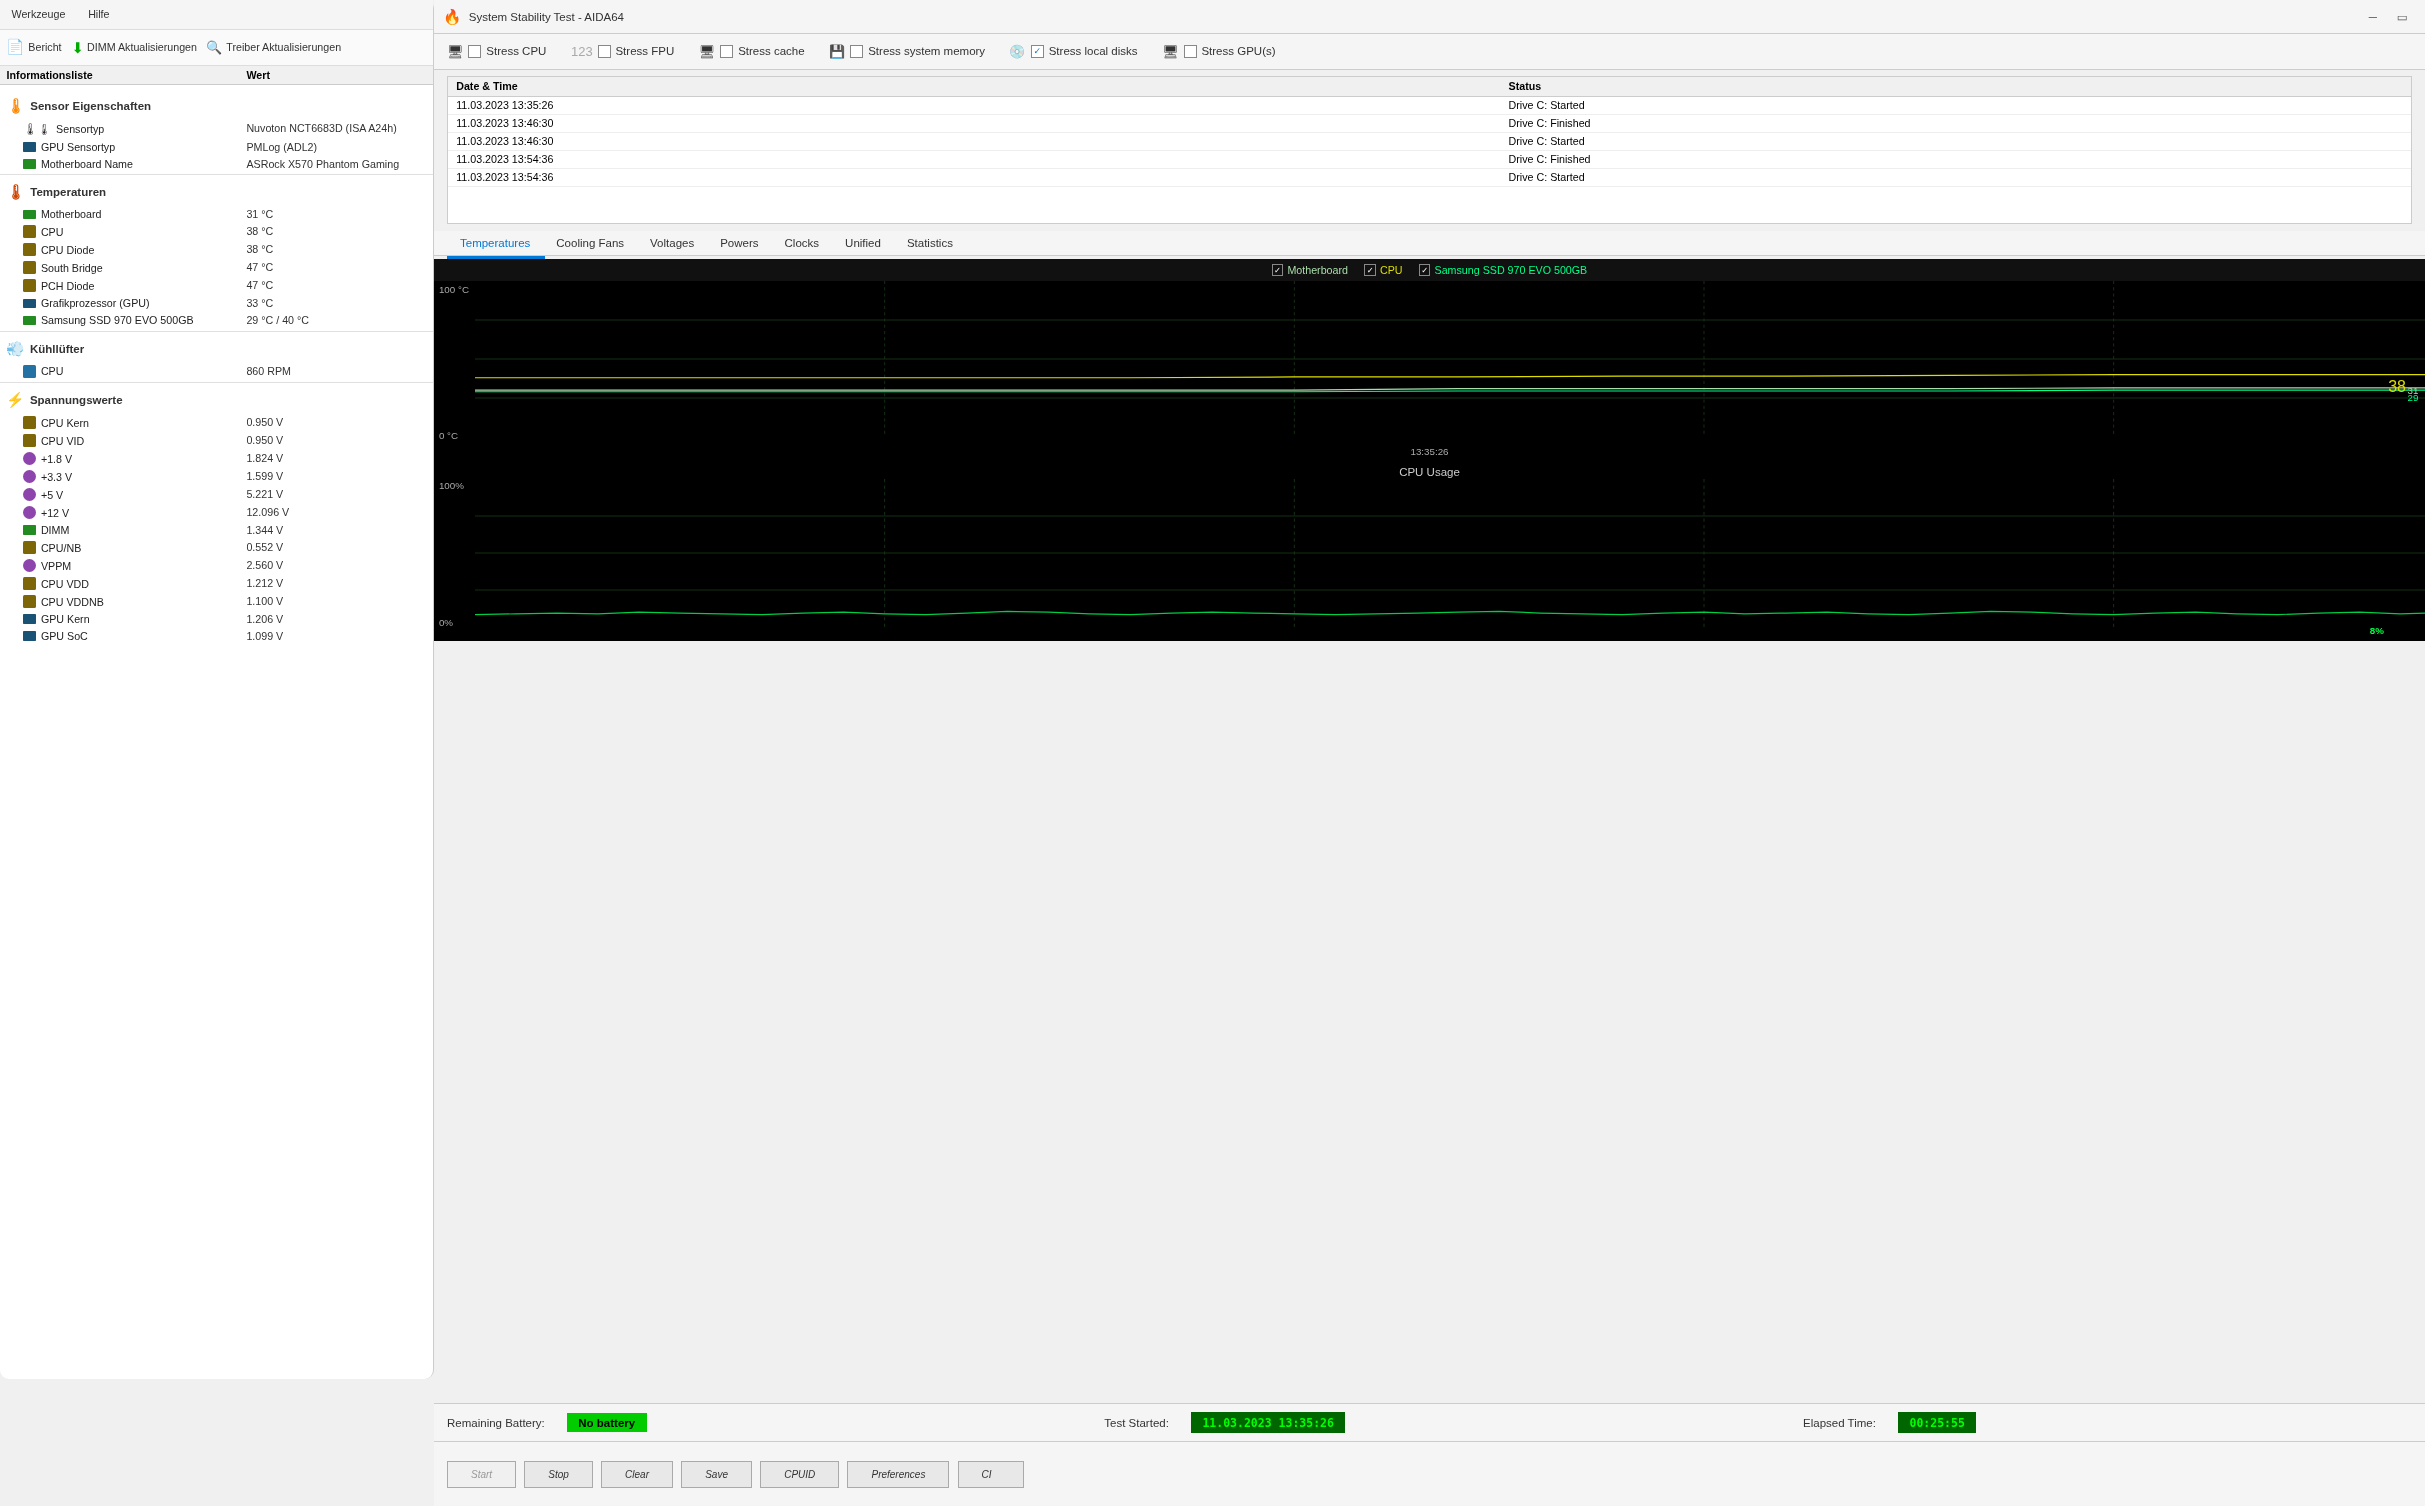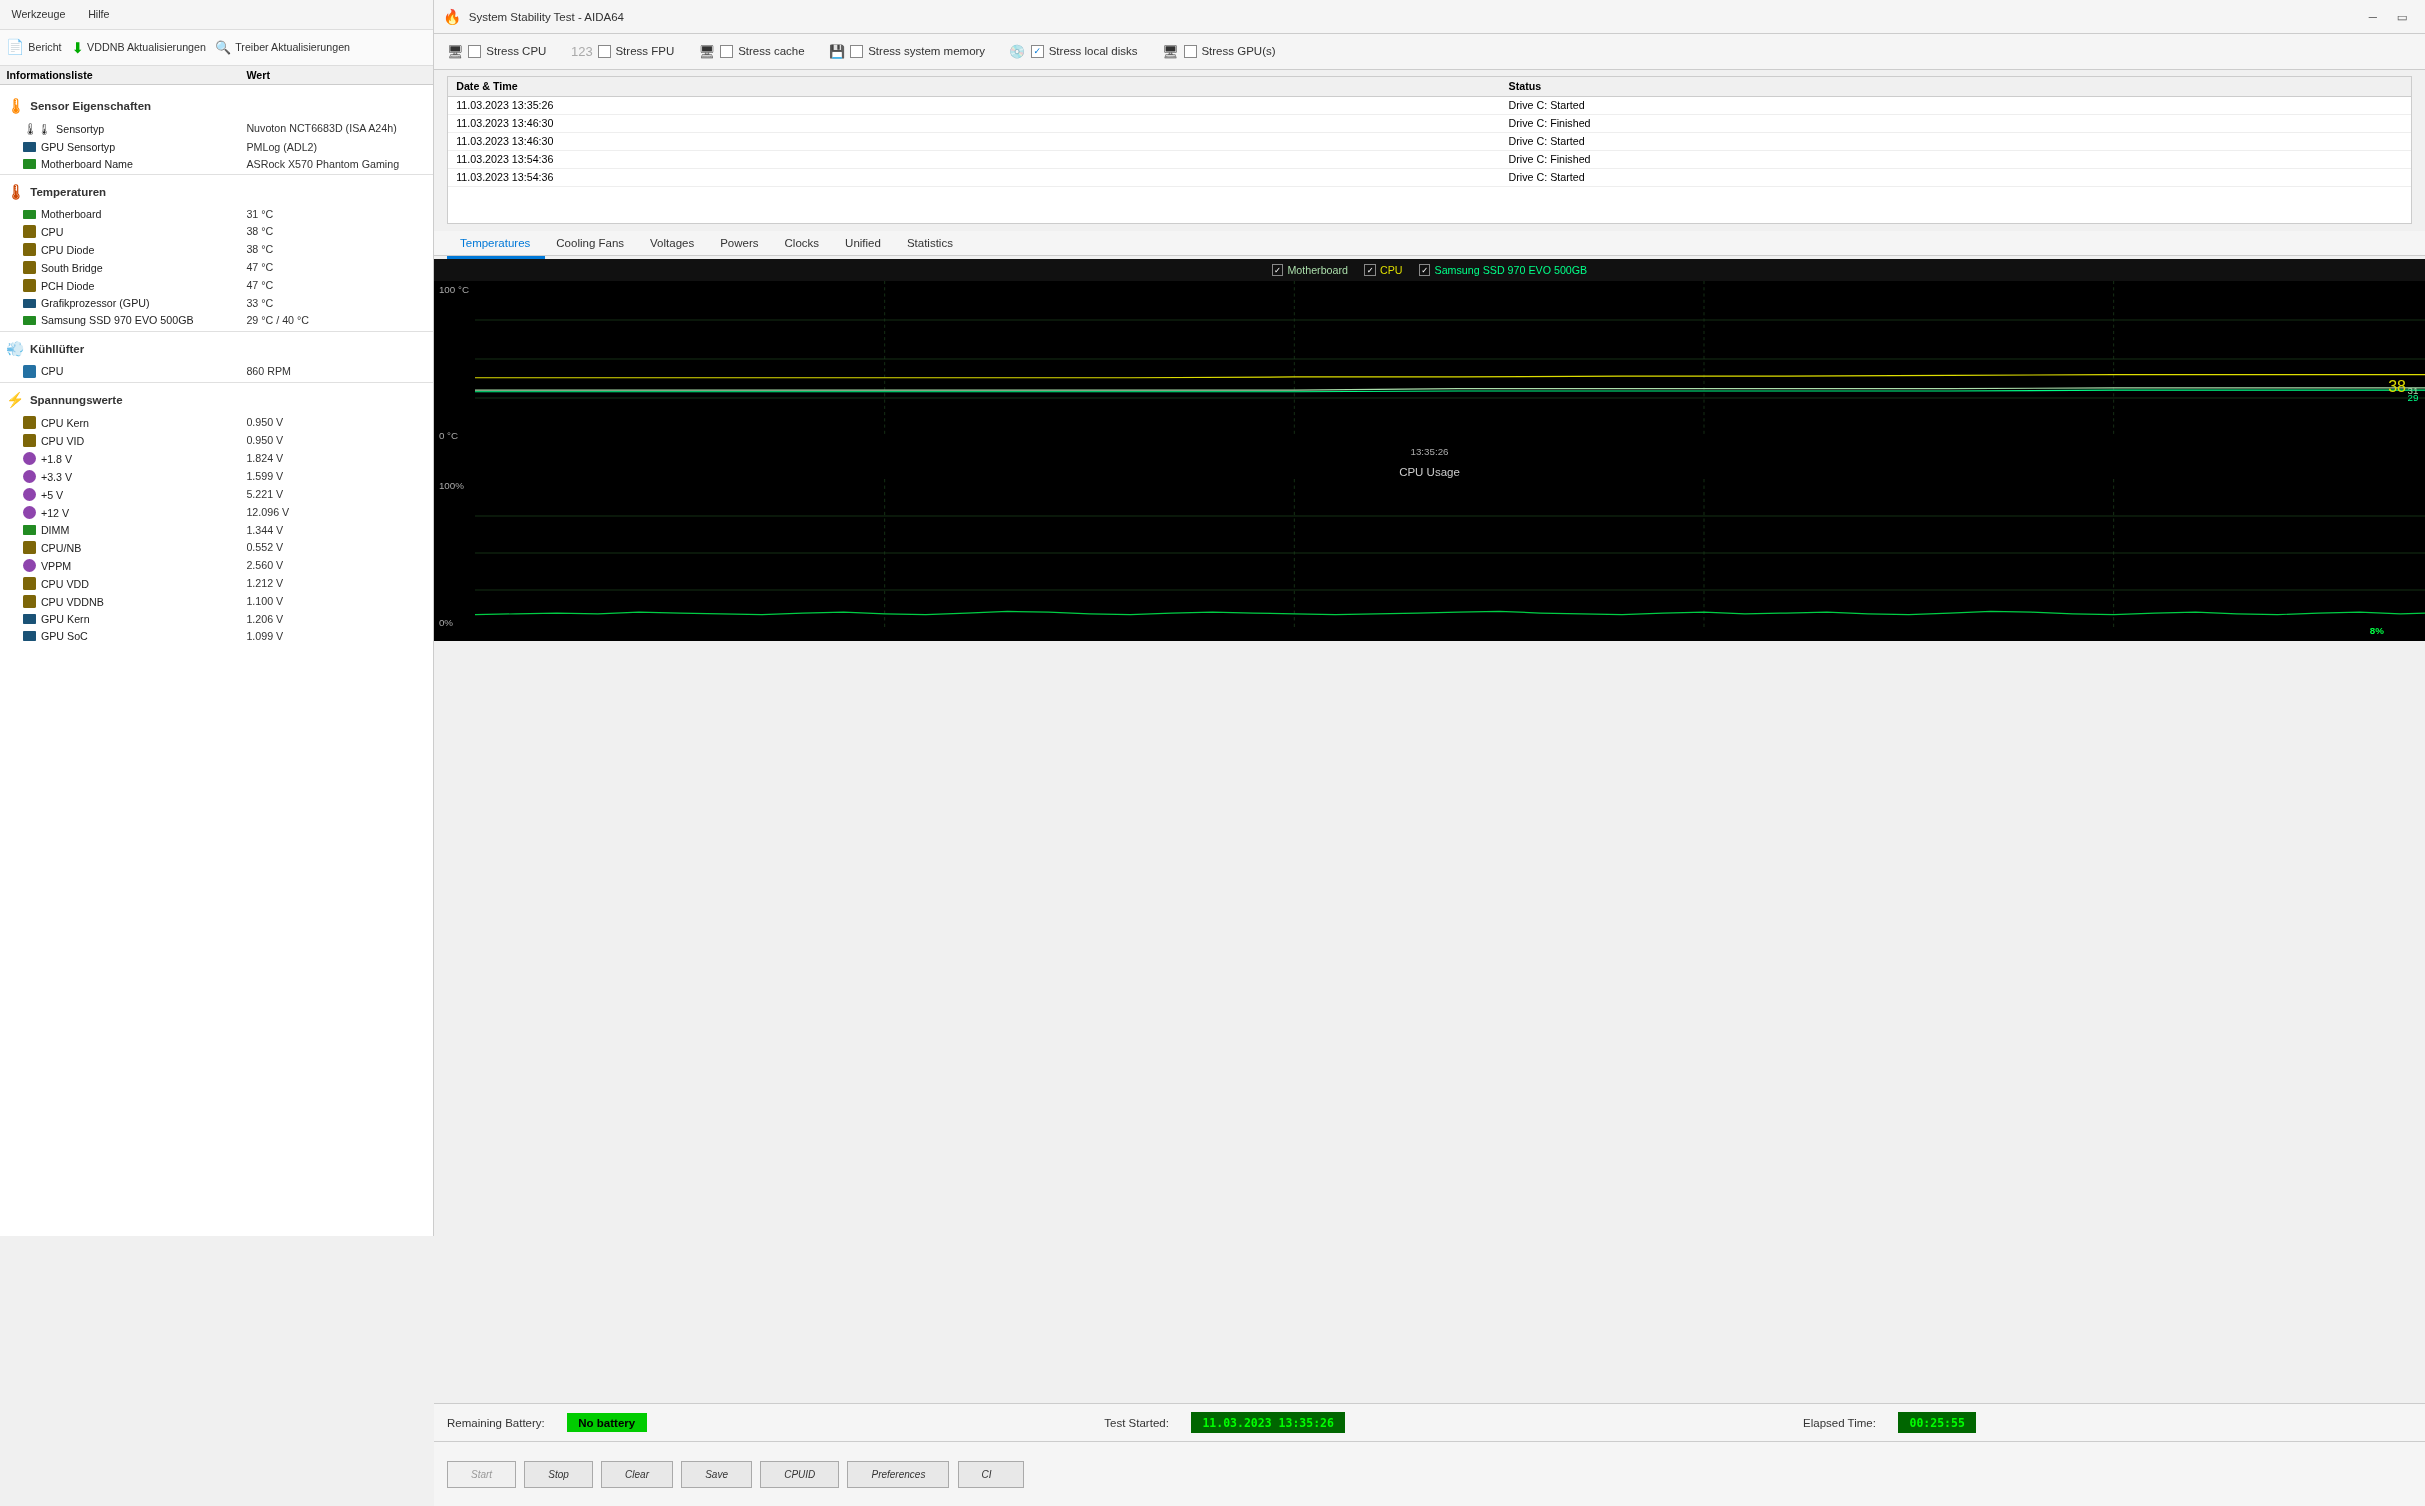--- a/index.html
+++ b/index.html
@@ -12,23 +12,24 @@
       overflow: hidden;
       position: relative;
     }
 
     
     .left-panel {
       position: absolute;
       left: 0;
       top: 0;
       width: 434px;
-      height: 1236px;
+      height: 1379px;
       background: #ffffff;
       border-right: 0.8px solid #ccc;
+      border-radius: 9px;
     }
 
     .menu-bar {
       display: flex;
       align-items: center;
       height: 29.5px;
       background: #f5f5f5;
       border-bottom: 0.8px solid #ddd;
       padding: 0 6.6px;
       gap: 13px;
@@ -416,21 +417,21 @@
     <span class="menu-item">Hilfe</span>
   </div>
 
   <div class="toolbar">
     <div class="toolbar-btn">
       <span style="font-size:14.8px;">📄</span>
       <span>Bericht</span>
     </div>
     <div class="toolbar-btn">
       <span style="color:#00aa00; font-size:14.8px;">⬇</span>
-      <span>VDDNB Aktualisierungen</span>
+      <span>DIMM Aktualisierungen</span>
     </div>
     <div class="toolbar-btn">
       <span style="font-size:13px;">🔍</span>
       <span>Treiber Aktualisierungen</span>
     </div>
   </div>
 
   <div class="col-headers">
     <span class="col-name">Informationsliste</span>
     <span class="col-value">Wert</span>

